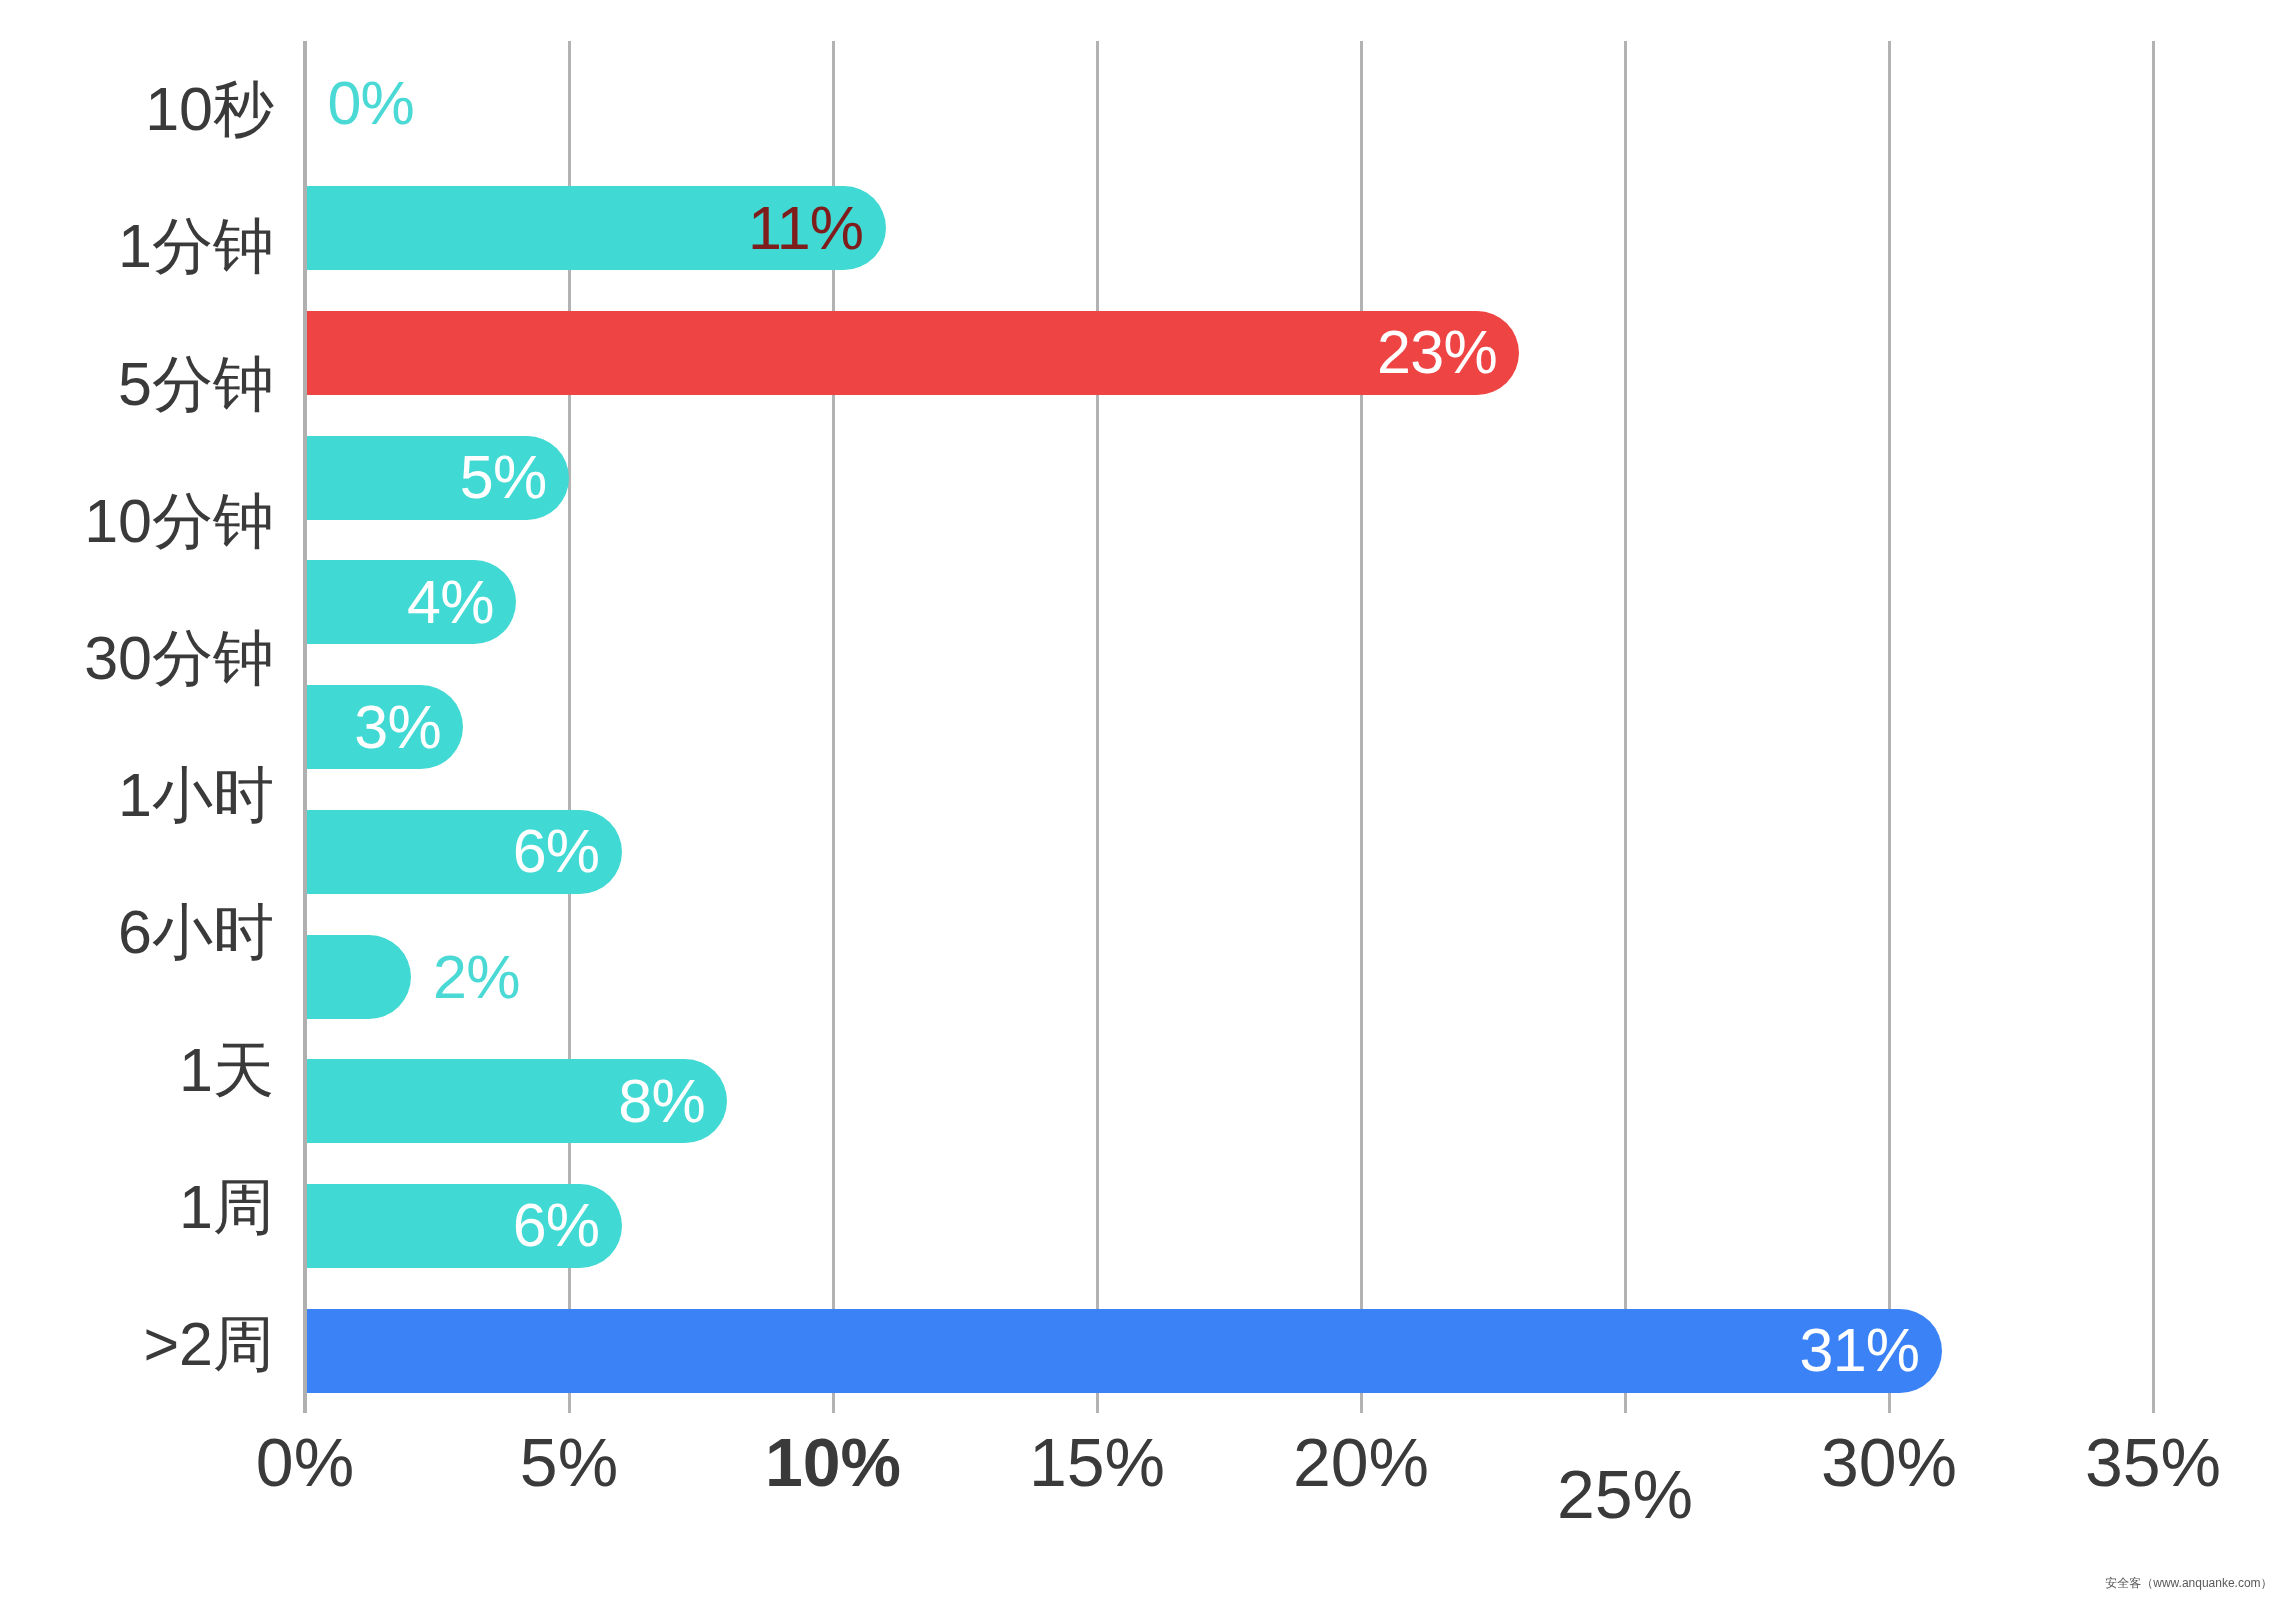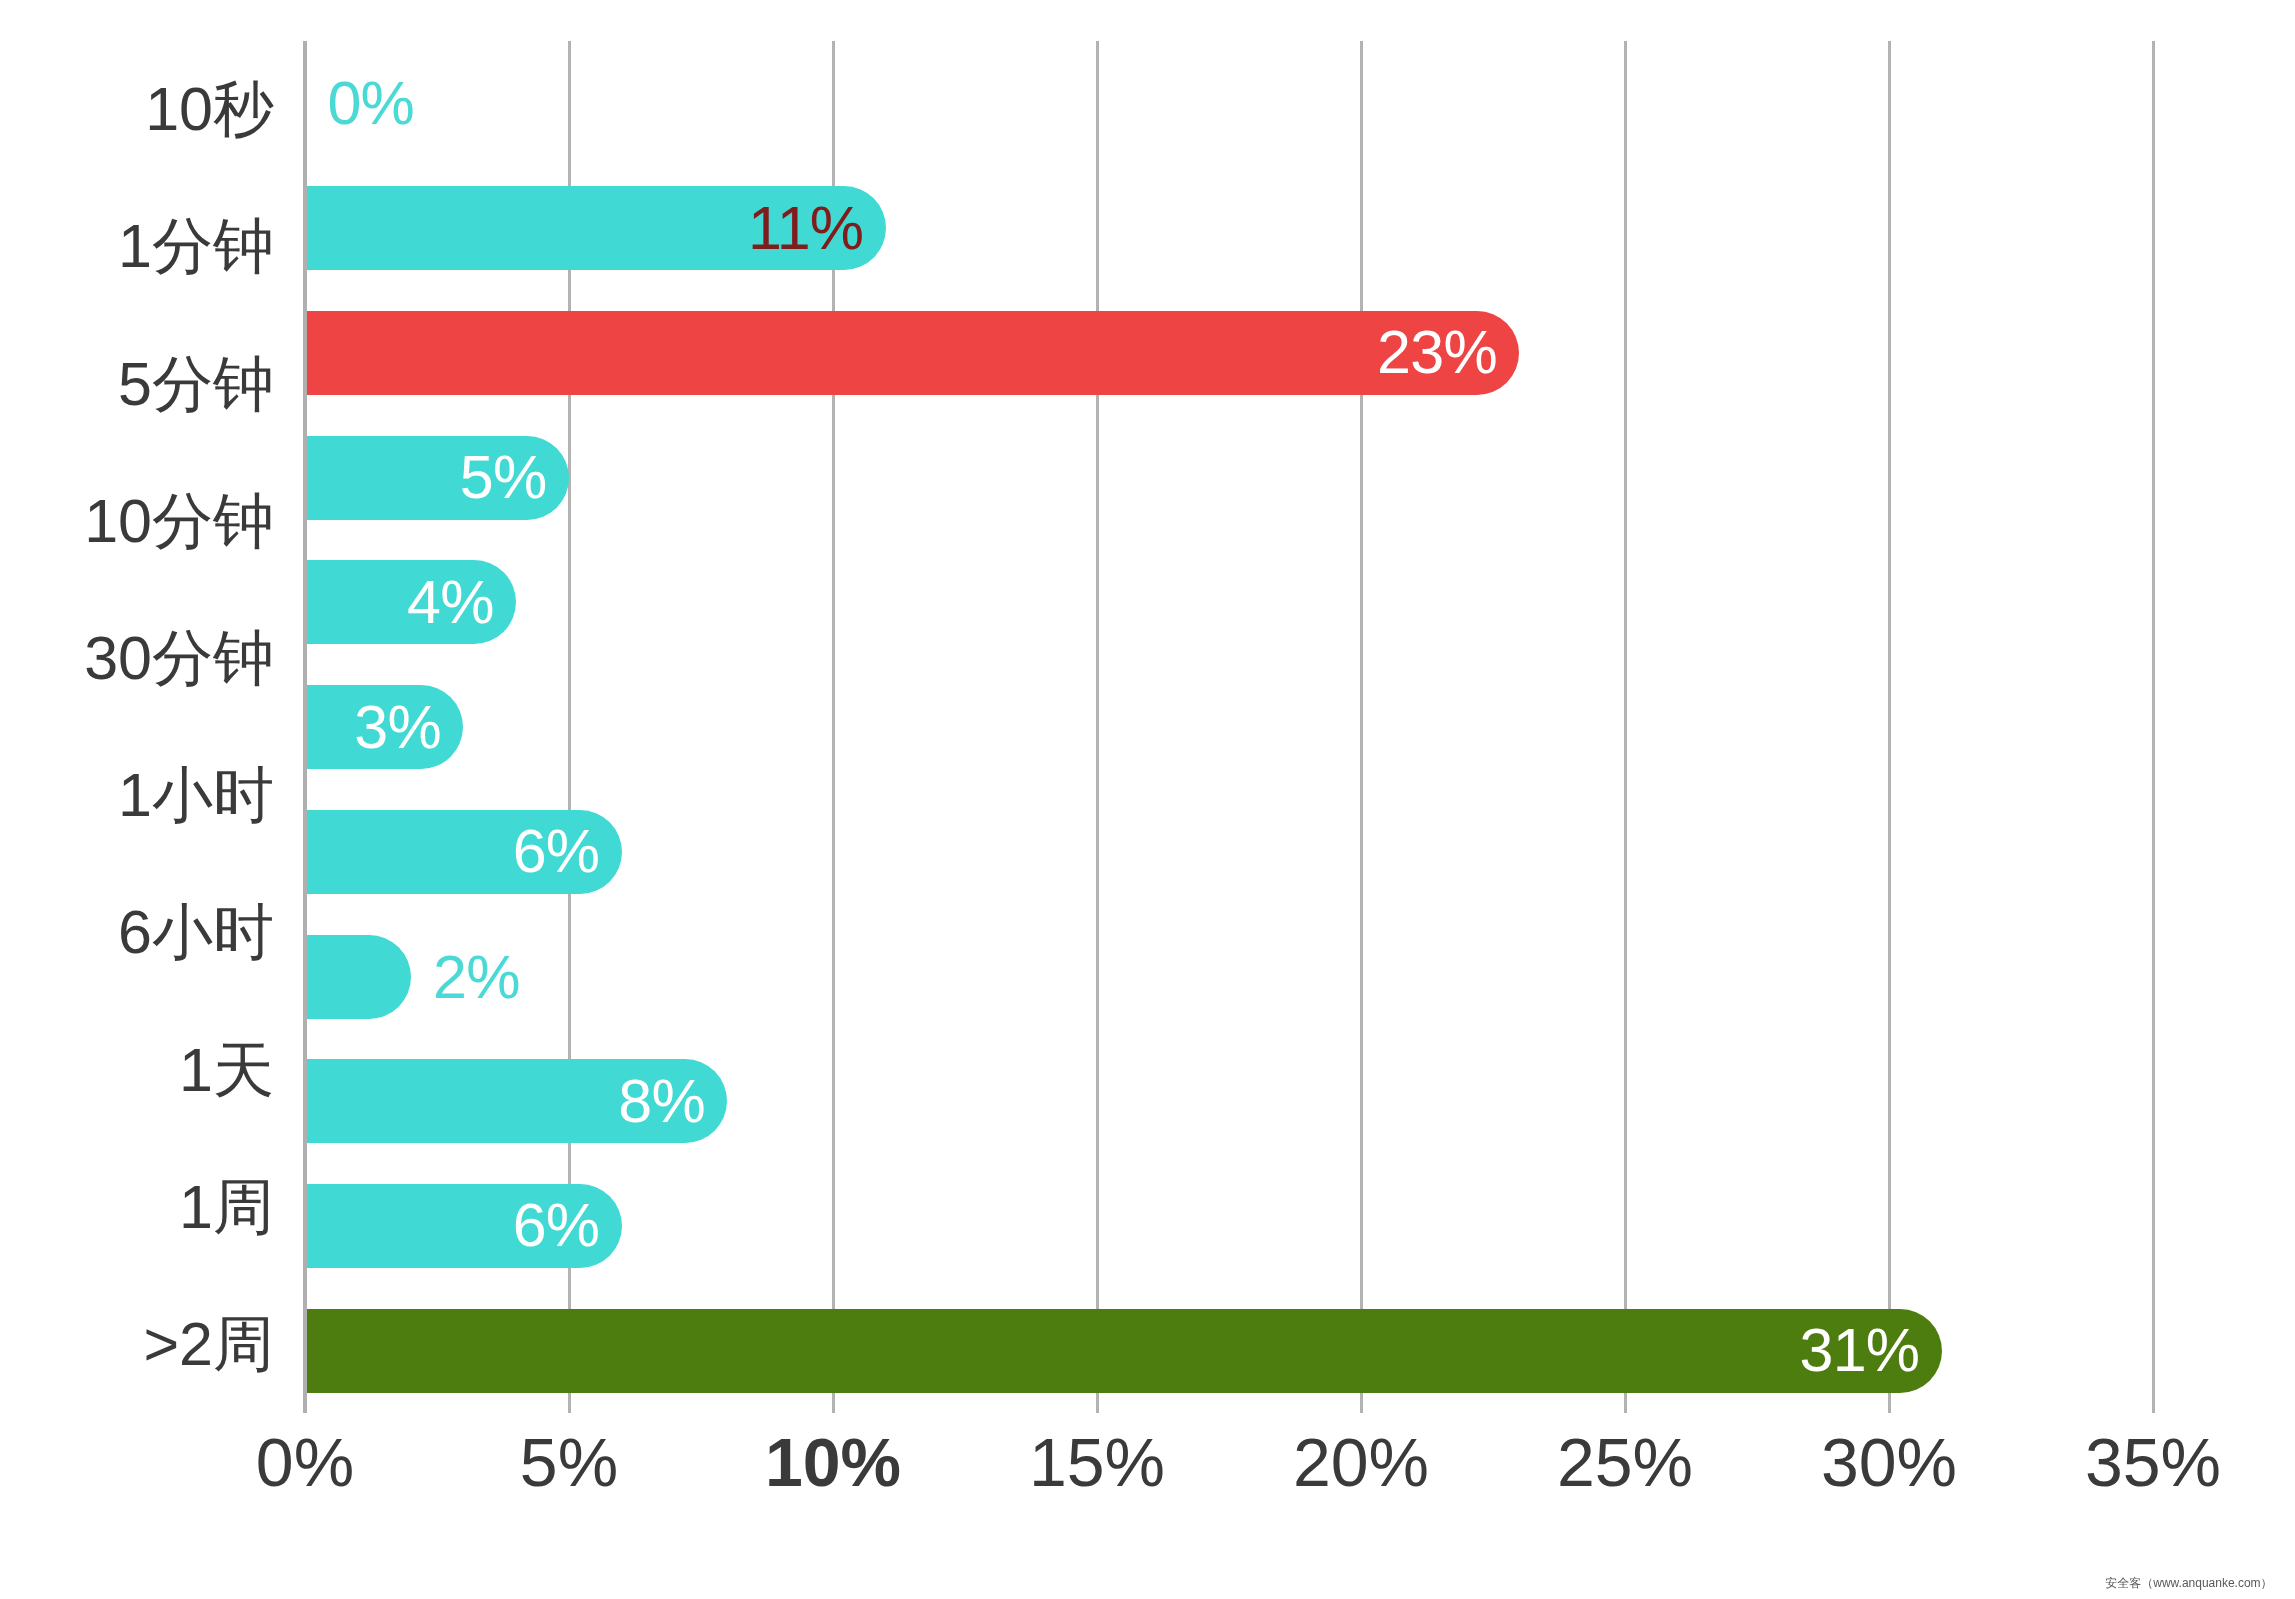--- a/index.html
+++ b/index.html
@@ -238,34 +238,34 @@
           <div class="bar" style="width: 22.8571%; background: rgb(64, 217, 211);">
             <span class="bar-value-inside" style="color: rgb(255, 255, 255);">8%</span>
           </div>
         </div>
         <div class="bar-row">
           <div class="bar" style="width: 17.1429%; background: rgb(64, 217, 211);">
             <span class="bar-value-inside" style="color: rgb(255, 255, 255);">6%</span>
           </div>
         </div>
         <div class="bar-row">
-          <div class="bar" style="width: 88.5714%; background: #4d7c0f;">
+          <div class="bar" style="width: 88.5714%; background: #3b82f6;">
             <span class="bar-value-inside" style="color: rgb(255, 255, 255);">31%</span>
           </div>
         </div>
       </div>
   </div>
 
   <div class="x-labels" id="x-labels">
       <span class="x-tick" style="left: 0%;">0%</span>
       <span class="x-tick" style="left: 14.2857%;">5%</span>
       <span class="x-tick" style="left: 28.5714%; font-weight: bold;">10%</span>
       <span class="x-tick" style="left: 42.8571%;">15%</span>
       <span class="x-tick" style="left: 57.1429%;">20%</span>
-      <span class="x-tick" style="left: 71.4286%;">25%</span>
+      <span class="x-tick" style="left: 71.4286%; margin-top: 32px;">25%</span>
       <span class="x-tick" style="left: 85.7143%;">30%</span>
       <span class="x-tick" style="left: 100%;">35%</span>
     </div>
 
   <div class="watermark">安全客（www.anquanke.com）</div>
 
 </div>
 
 
 </body></html>

